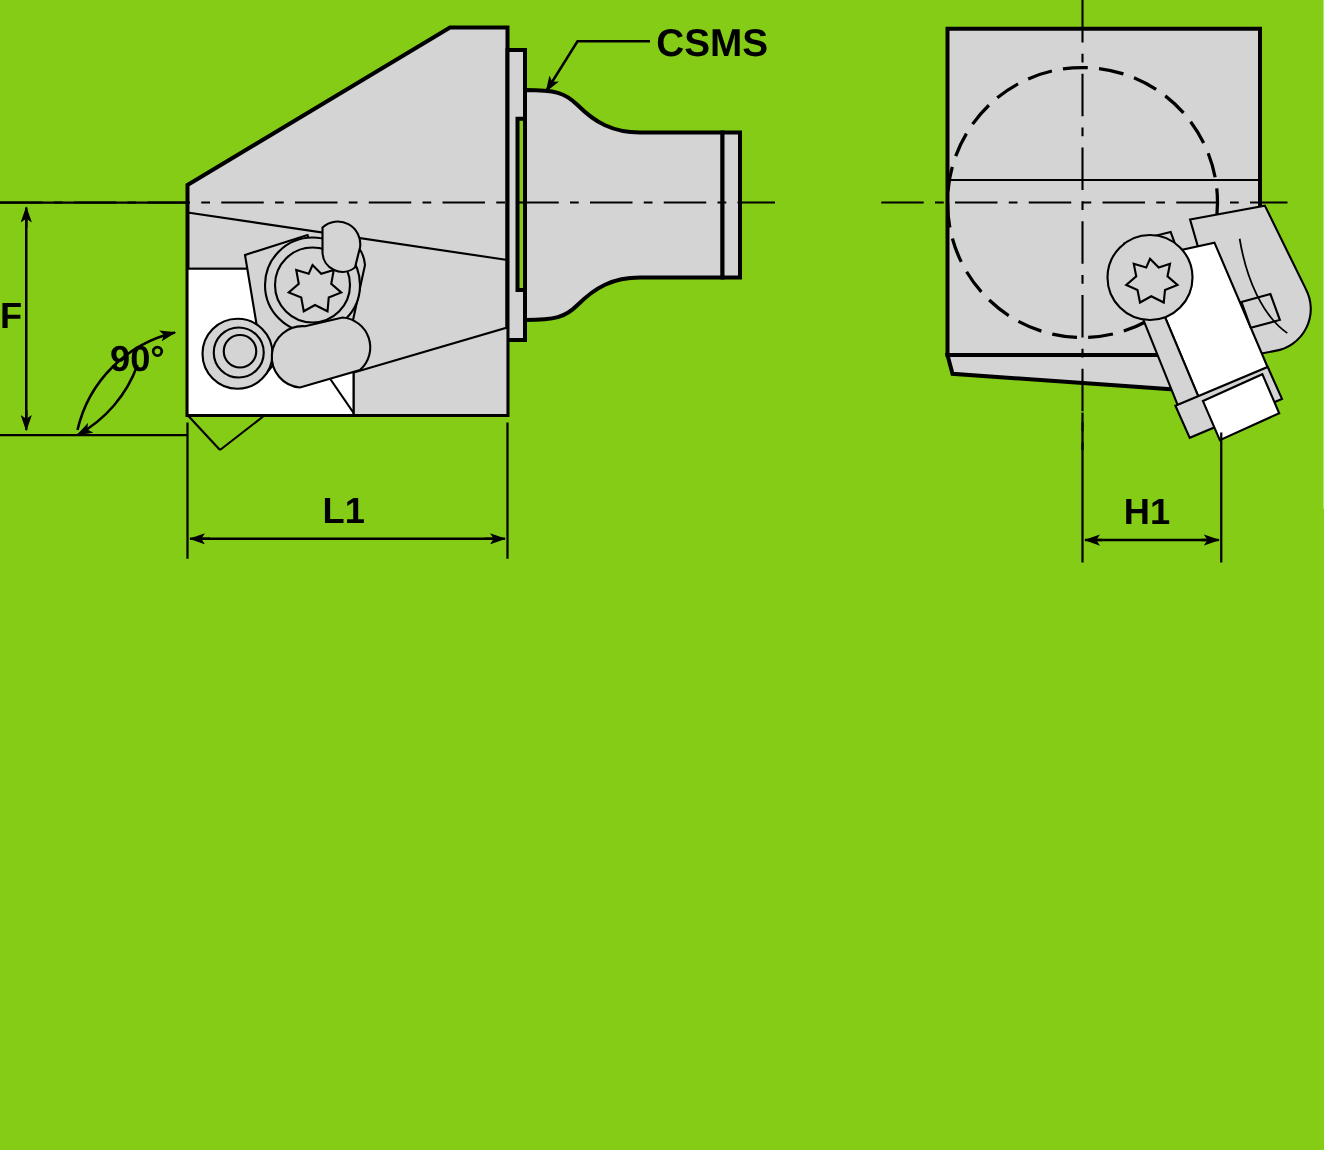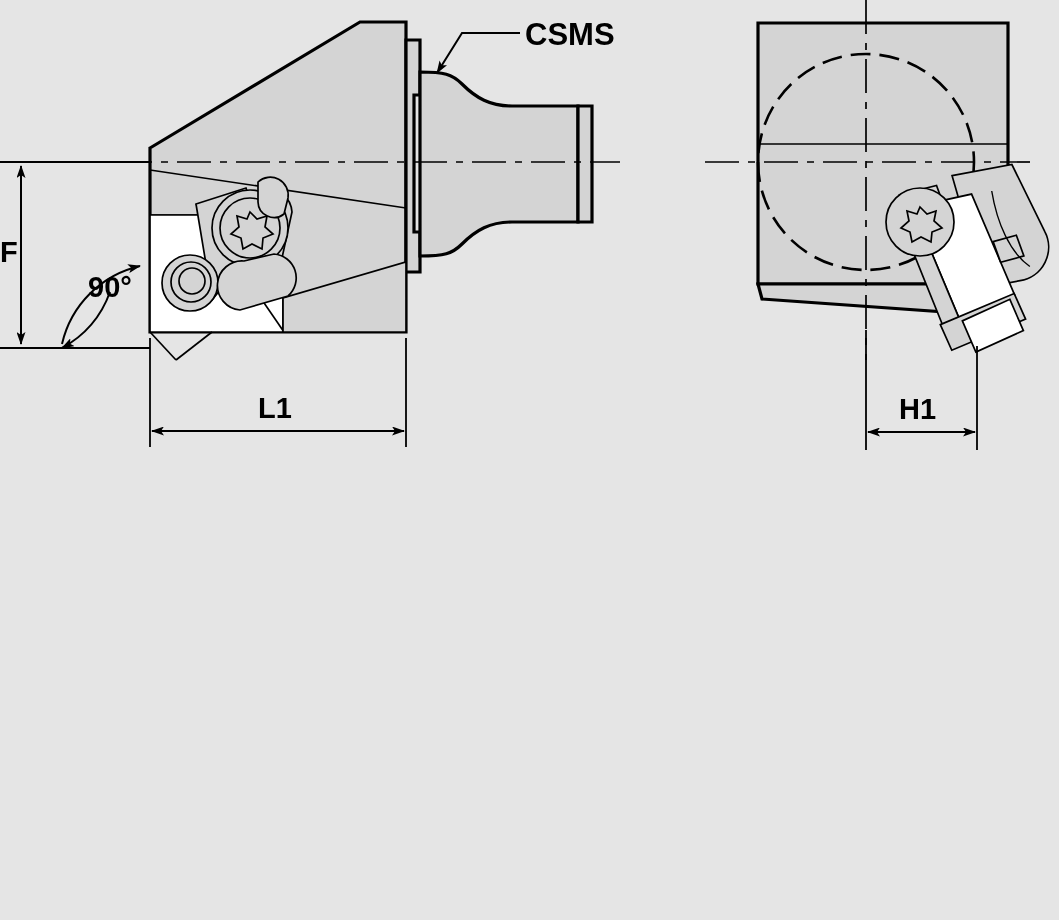--- a/index.html
+++ b/index.html
@@ -10,21 +10,21 @@
   body {
     width: 1059px;
     height: 920px;
     font-family: "Liberation Sans", sans-serif;
     overflow: hidden;
   }
   #drawing-root {
     position: relative;
     width: 1059px;
     height: 920px;
-    background: #e5e5e5;
+    background: #84cc16;
   }
   svg.tech-drawing {
     display: block;
     width: 1059px;
     height: 920px;
   }
   .part-fill { fill: #d4d4d4; stroke: #000000; stroke-width: 3.2; stroke-linejoin: miter; }
   .part-fill-thin { fill: #d4d4d4; stroke: #000000; stroke-width: 1.7; stroke-linejoin: miter; }
   .part-white { fill: #ffffff; stroke: #000000; stroke-width: 1.7; stroke-linejoin: miter; }
   .edge-thin { fill: none; stroke: #000000; stroke-width: 1.7; stroke-linejoin: miter; }

